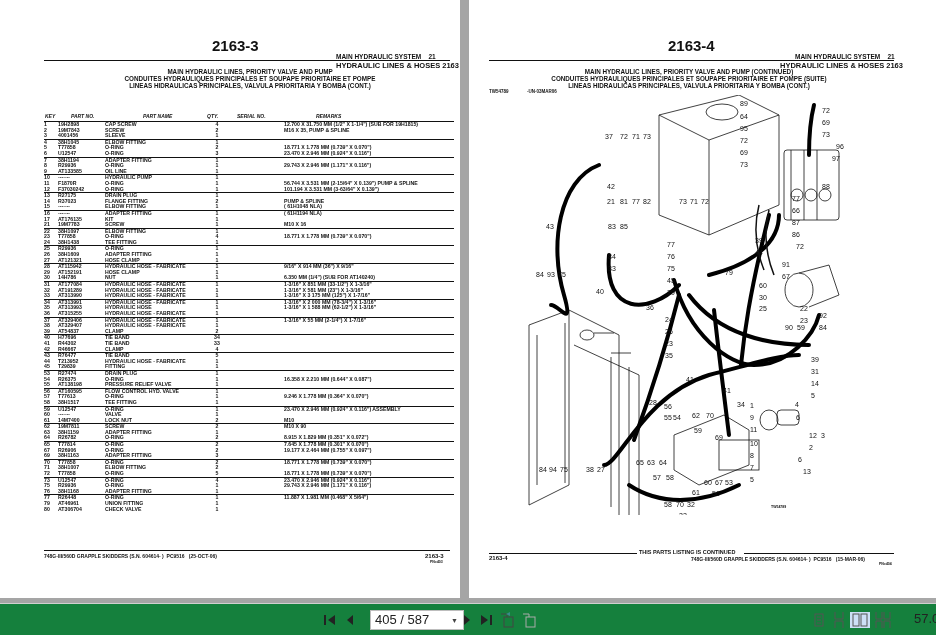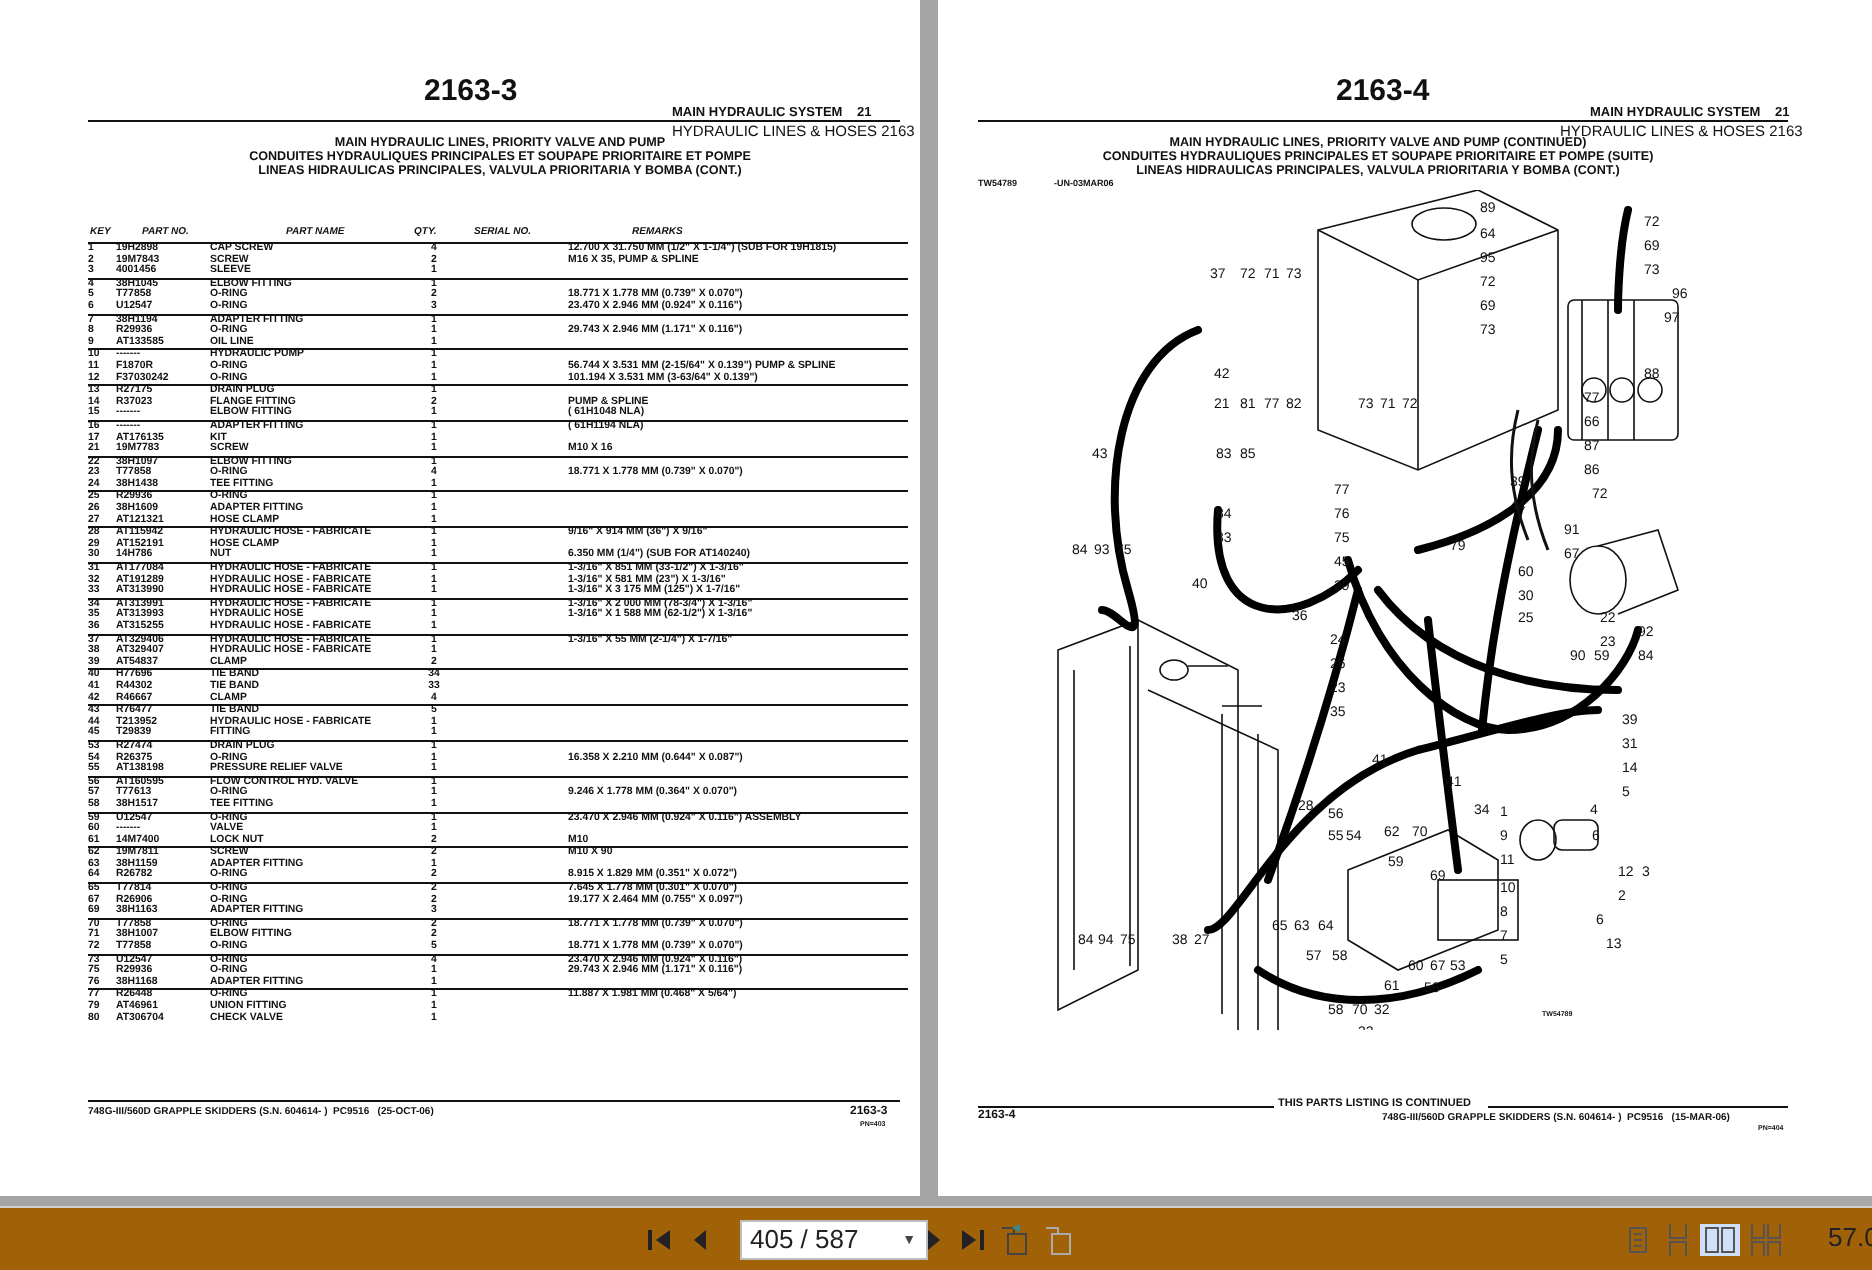--- a/index.html
+++ b/index.html
@@ -3,32 +3,32 @@
 <meta charset="utf-8">
 <style>
   html,body{margin:0;padding:0;}
   body{width:936px;height:635px;overflow:hidden;background:#a8a8a8;font-family:"Liberation Sans",sans-serif;position:relative;}
   .viewer{position:absolute;left:0;top:0;width:800px;height:603px;background:#a5a5a5;}
   .page{position:absolute;top:0;height:598px;background:#fff;overflow:hidden;}
   .page.left{left:0;width:460px;}
   .page.right{left:469px;width:467px;}
   .pnum{position:absolute;font-weight:bold;font-size:15px;color:#111;}
   .sect1{position:absolute;font-size:6.5px;font-weight:bold;color:#111;}
-  .sect2{position:absolute;font-size:7.5px;font-weight:normal;color:#111;}
+  .sect2{position:absolute;font-size:7.5px;font-weight:bold;color:#111;}
   .hrule{position:absolute;height:1px;background:#111;}
   .titles{position:absolute;text-align:center;font-size:6.3px;font-weight:bold;line-height:7px;color:#111;}
   .colhead{position:absolute;top:113px;font-size:5px;font-weight:bold;font-style:italic;color:#111;}
   table.parts{position:absolute;left:44px;top:121px;width:410px;border-collapse:collapse;font-size:5.2px;font-weight:bold;color:#111;line-height:5.6px;}
   table.parts td{padding:0;vertical-align:top;}
   table.parts tr.sep td{border-top:1px solid #111;}
   td.k{width:14px;} td.pn{width:47px;} td.nm{width:105px;} td.q{width:14px;text-align:center;} td.sn{width:60px;} td.rm{}
   .footer{position:absolute;font-size:5px;font-weight:bold;color:#111;}
   .diagram{position:absolute;left:10px;top:95px;width:450px;height:420px;}
   .diagram svg{width:100%;height:100%;}
-  .toolbar{position:absolute;left:0;top:603px;width:936px;height:32px;background:#a16207;border-top:1px solid #d0d0d0;}
+  .toolbar{position:absolute;left:0;top:603px;width:936px;height:32px;background:#15803d;border-top:1px solid #d0d0d0;}
   .tb-btn{position:absolute;top:8px;height:16px;display:flex;align-items:center;justify-content:center;cursor:pointer;}
   .pagebox{position:absolute;left:370px;top:6px;width:94px;height:20px;border:1px solid #bdbdbd;background:#fff;font-size:13px;color:#222;box-sizing:border-box;padding:1px 4px;}
   .pagebox .dd{position:absolute;right:5px;top:6px;font-size:7px;color:#444;}
   .zoomtxt{position:absolute;left:914px;top:7px;font-size:13px;color:#222;}
   .sel{background:#cde0f7;}
 </style>
 </head>
 <body>
 
 <div class="viewer">

